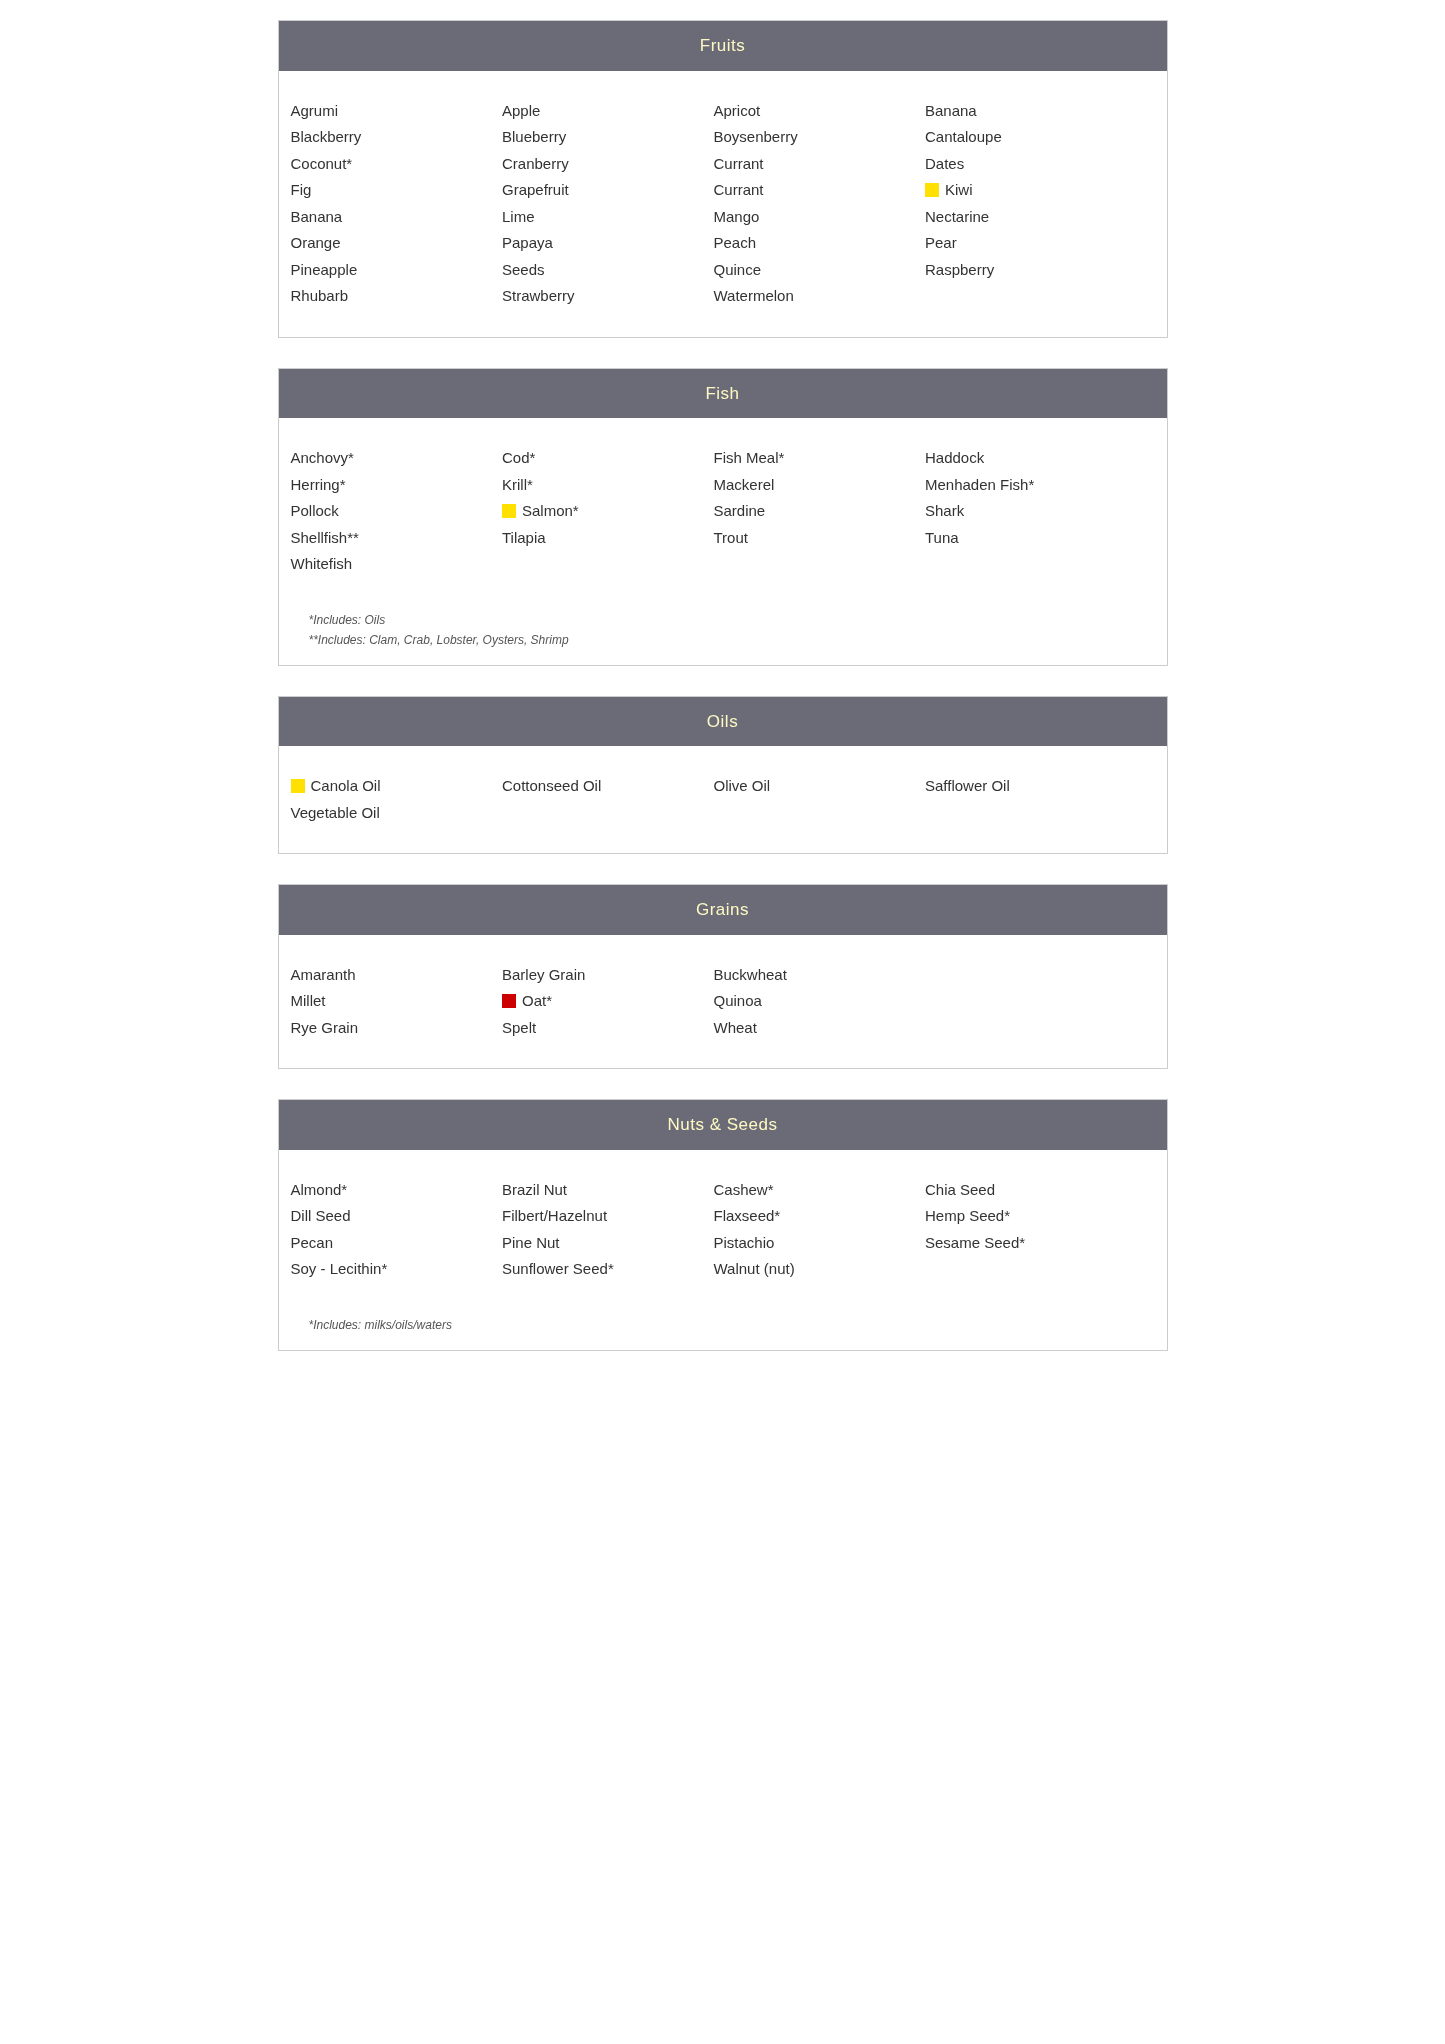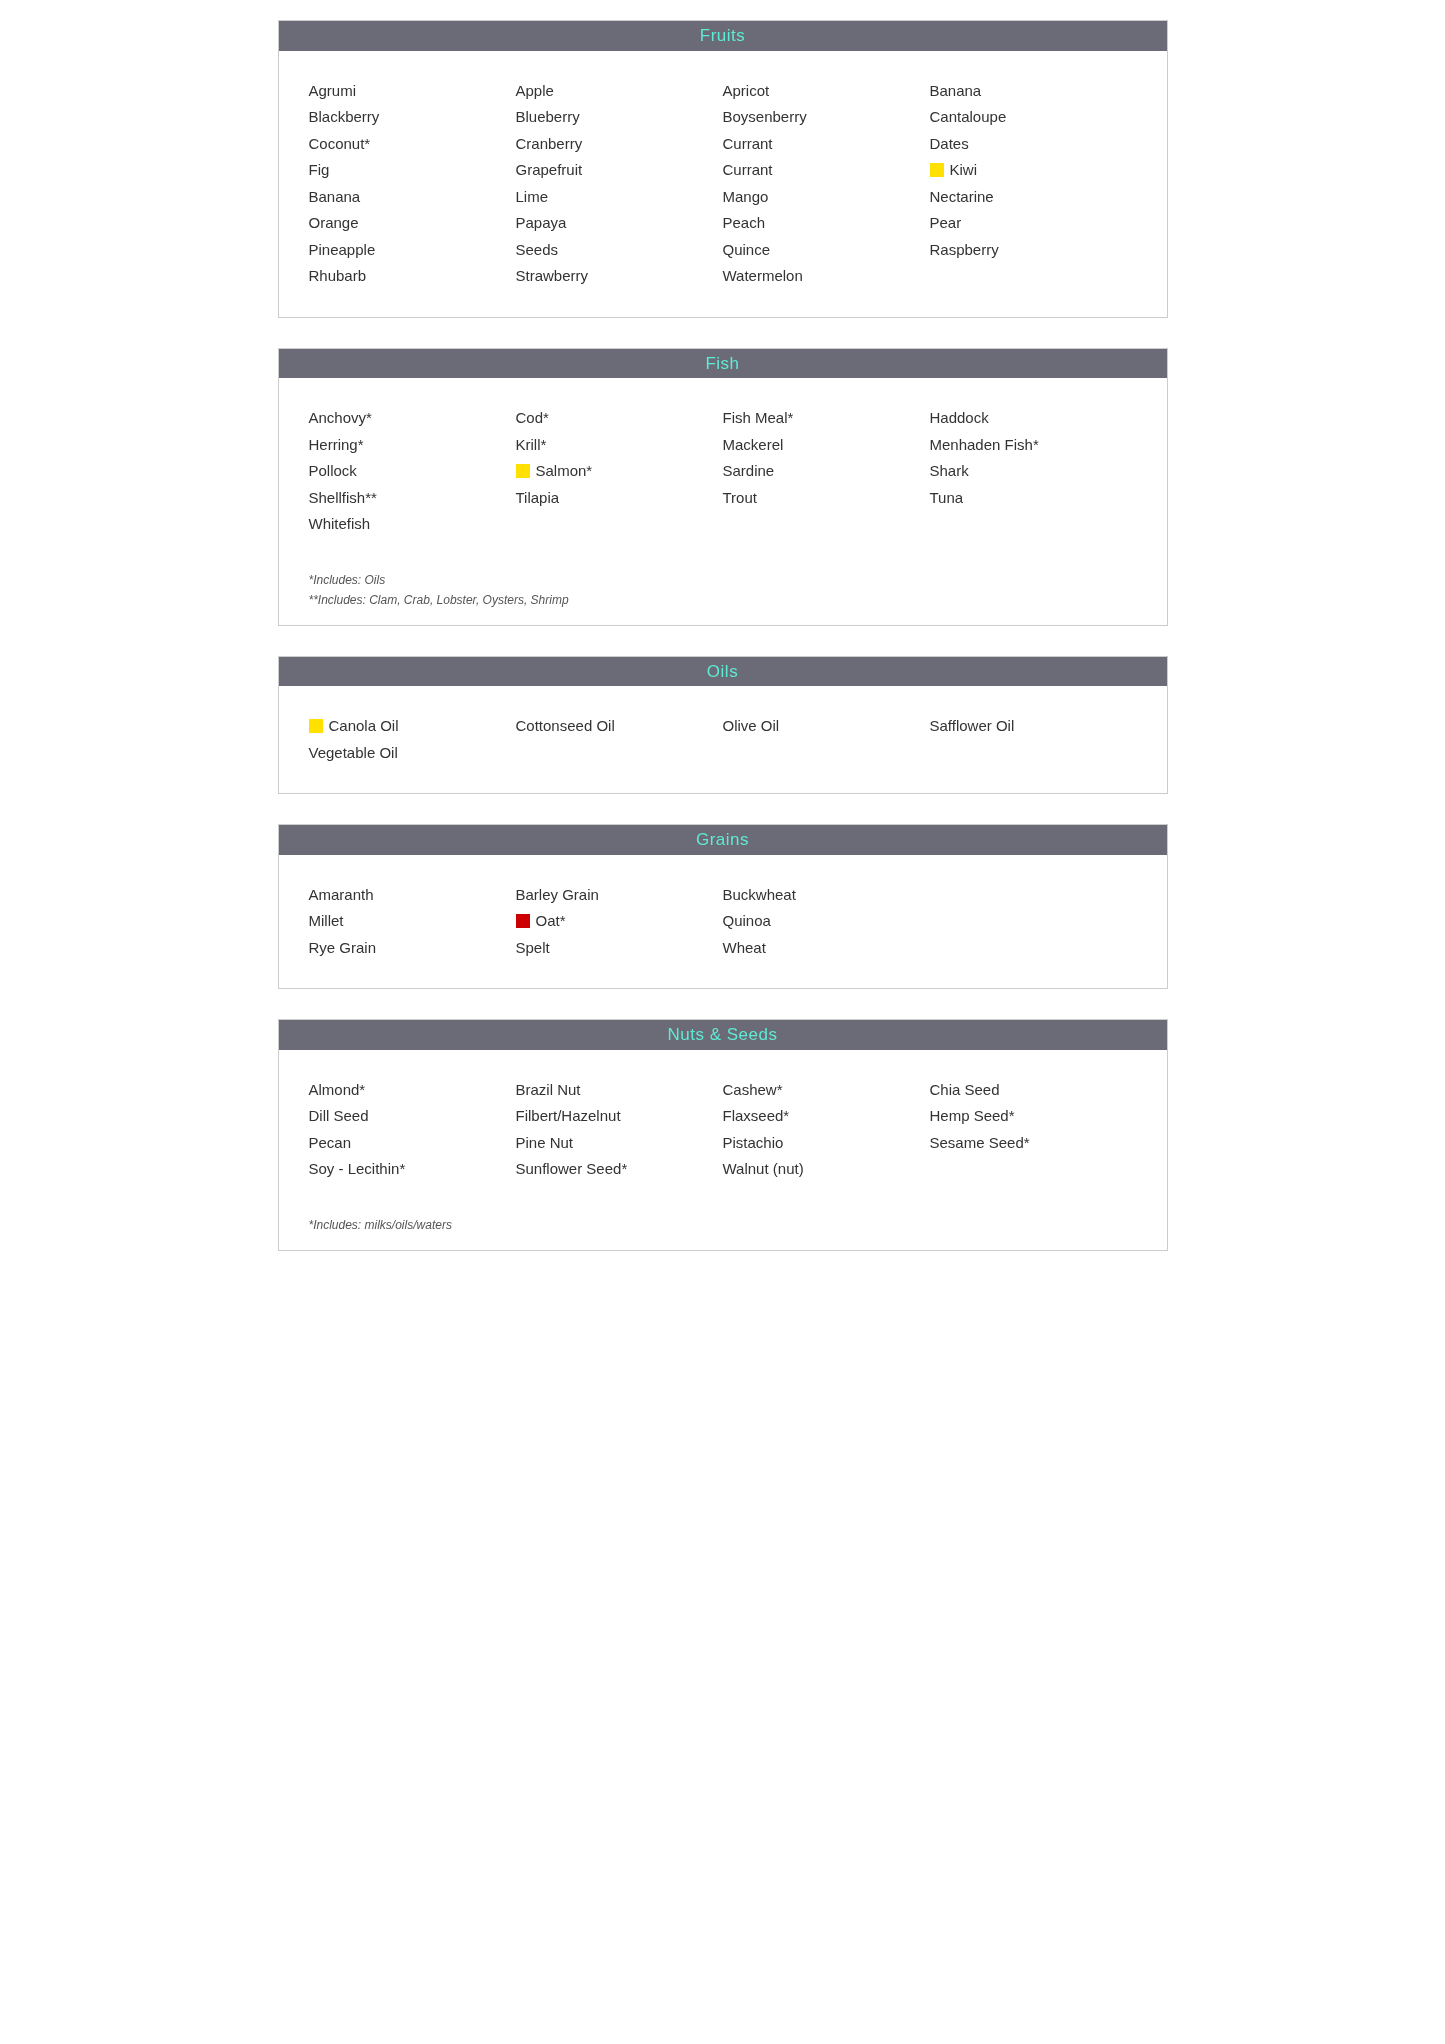--- a/index.html
+++ b/index.html
@@ -14,29 +14,29 @@
       max-width: 930px;
       margin: 0 auto;
       padding: 20px;
     }
     .section {
       margin-bottom: 30px;
       border: 1px solid #ccc;
     }
     .section-header {
       background: #6b6b77;
-      color: #5eead4;
+      color: #fef9c3;
       text-align: center;
-      padding: 2px 20px;
+      padding: 12px 20px;
       font-size: 17px;
       font-weight: normal;
       letter-spacing: 0.5px;
     }
     .section-body {
-      padding: 28px 30px 28px 30px;
+      padding: 28px 30px 28px 12px;
       display: grid;
       grid-template-columns: repeat(4, 1fr);
       gap: 0;
     }
     .column {
       display: flex;
       flex-direction: column;
       gap: 2px;
     }
     .item {

